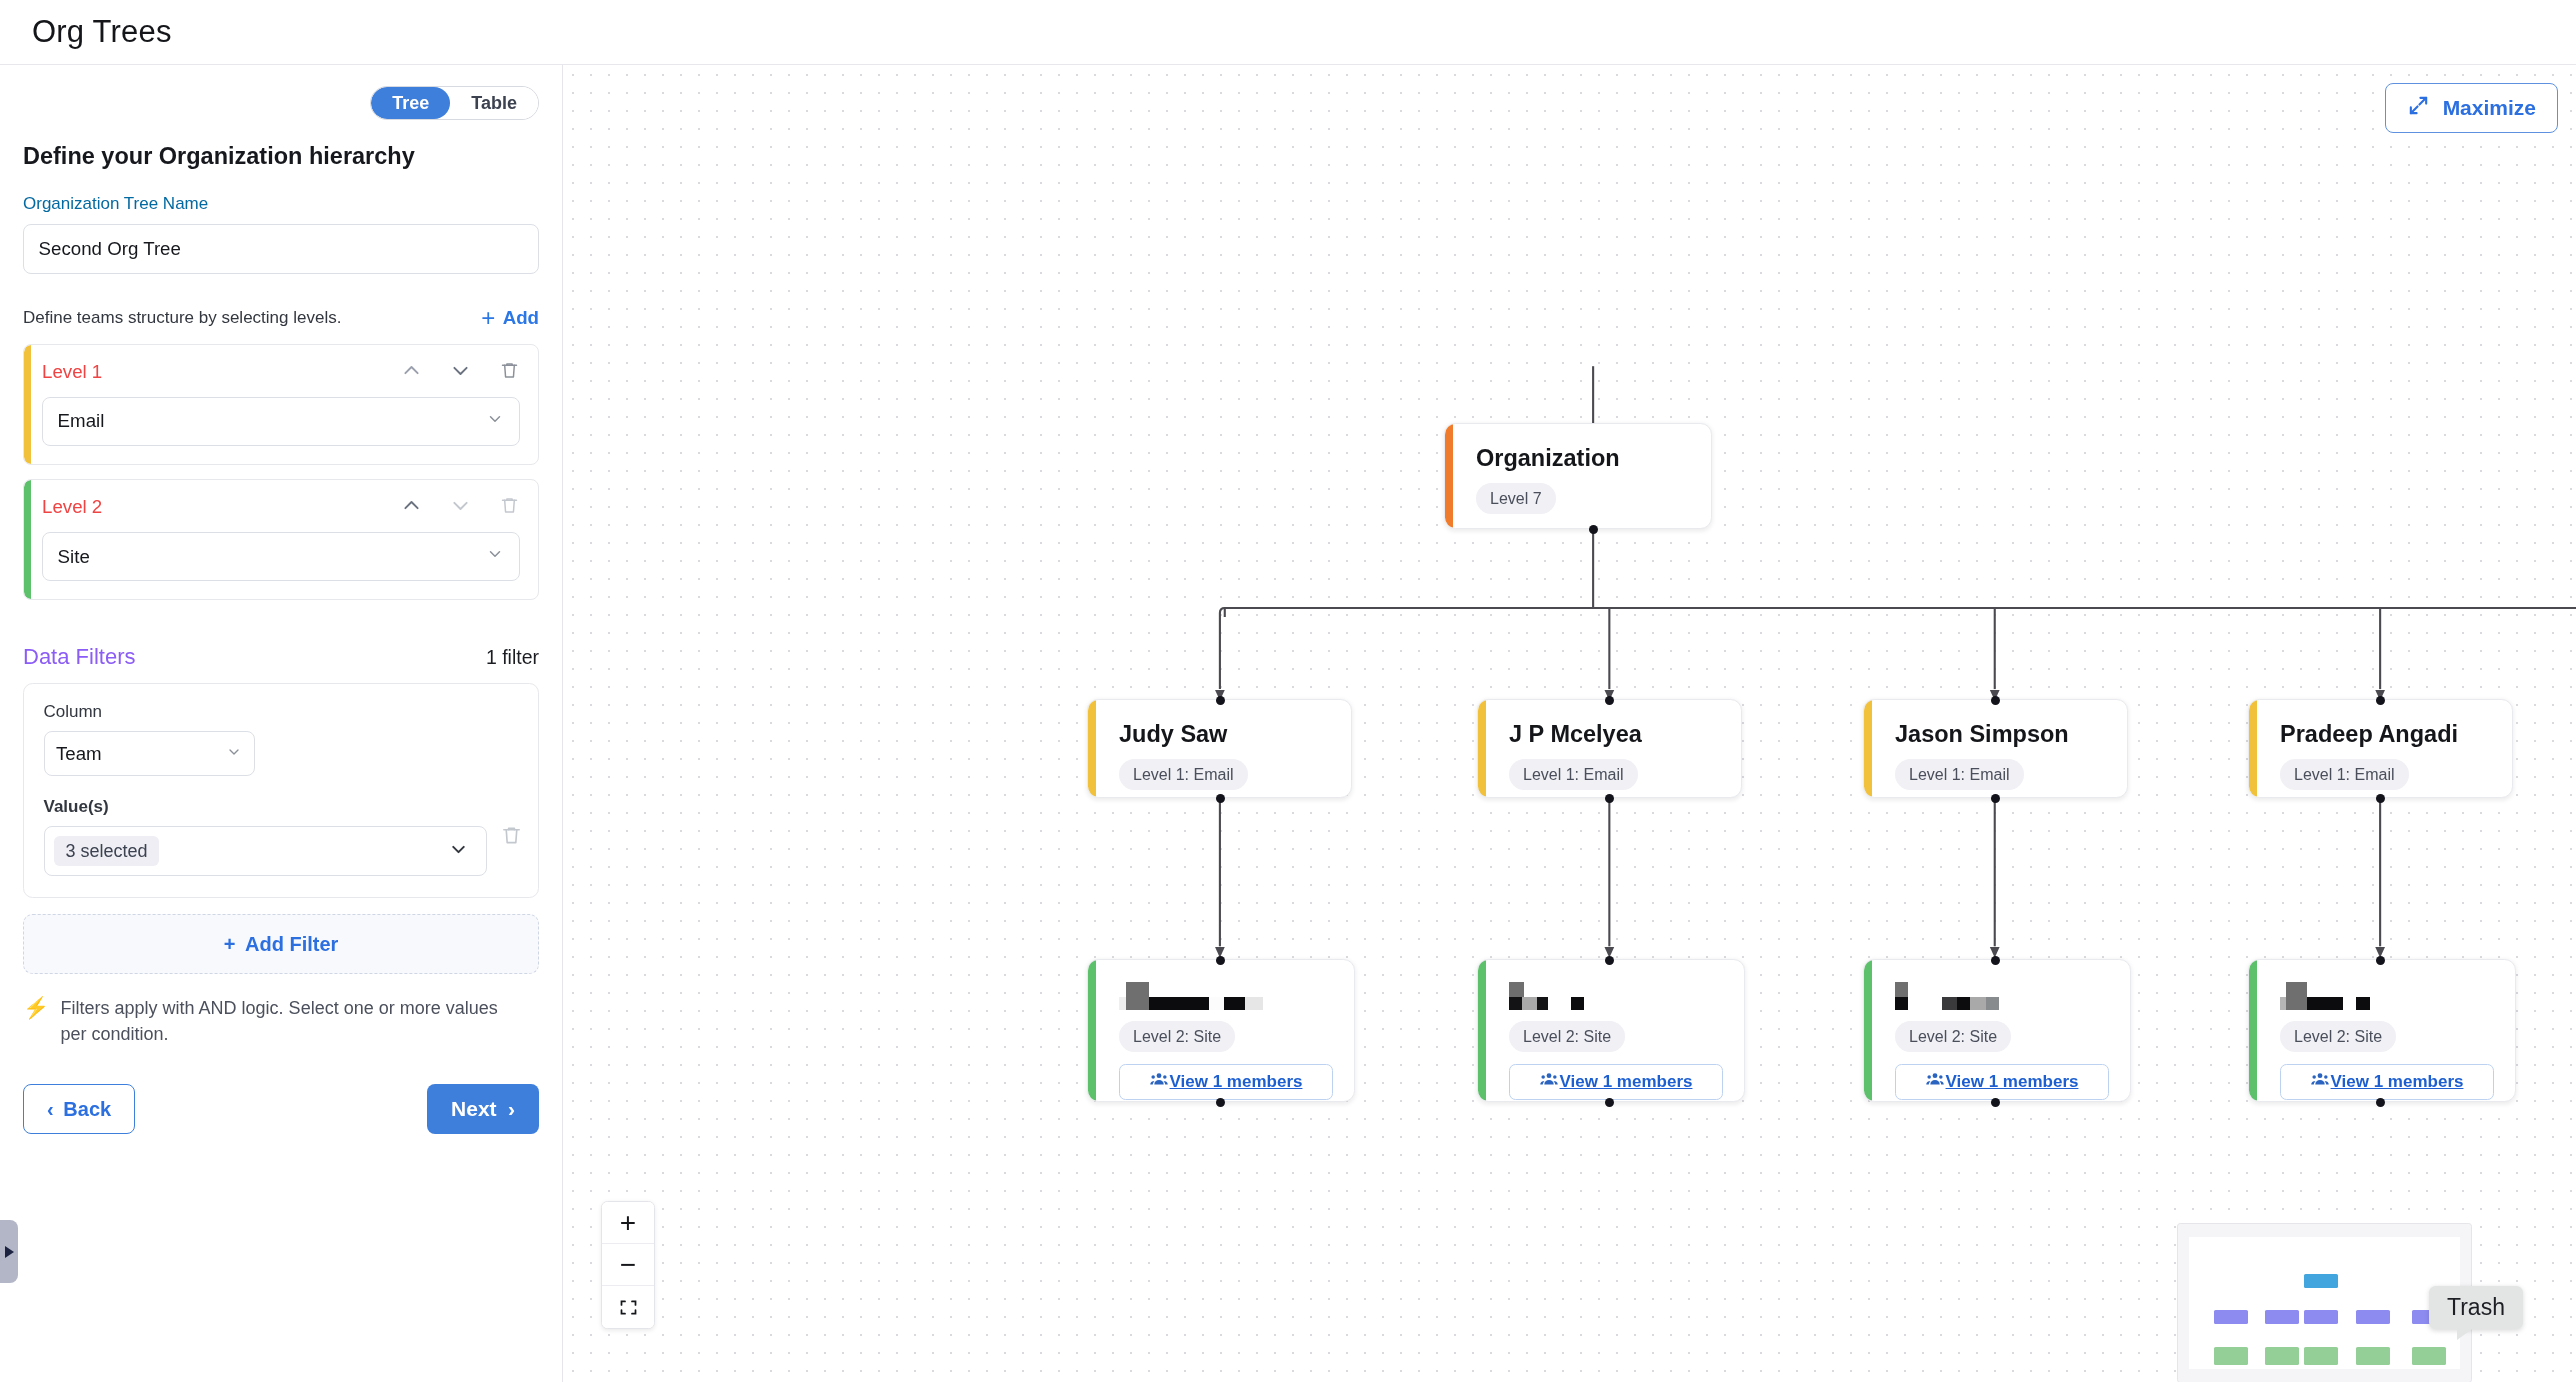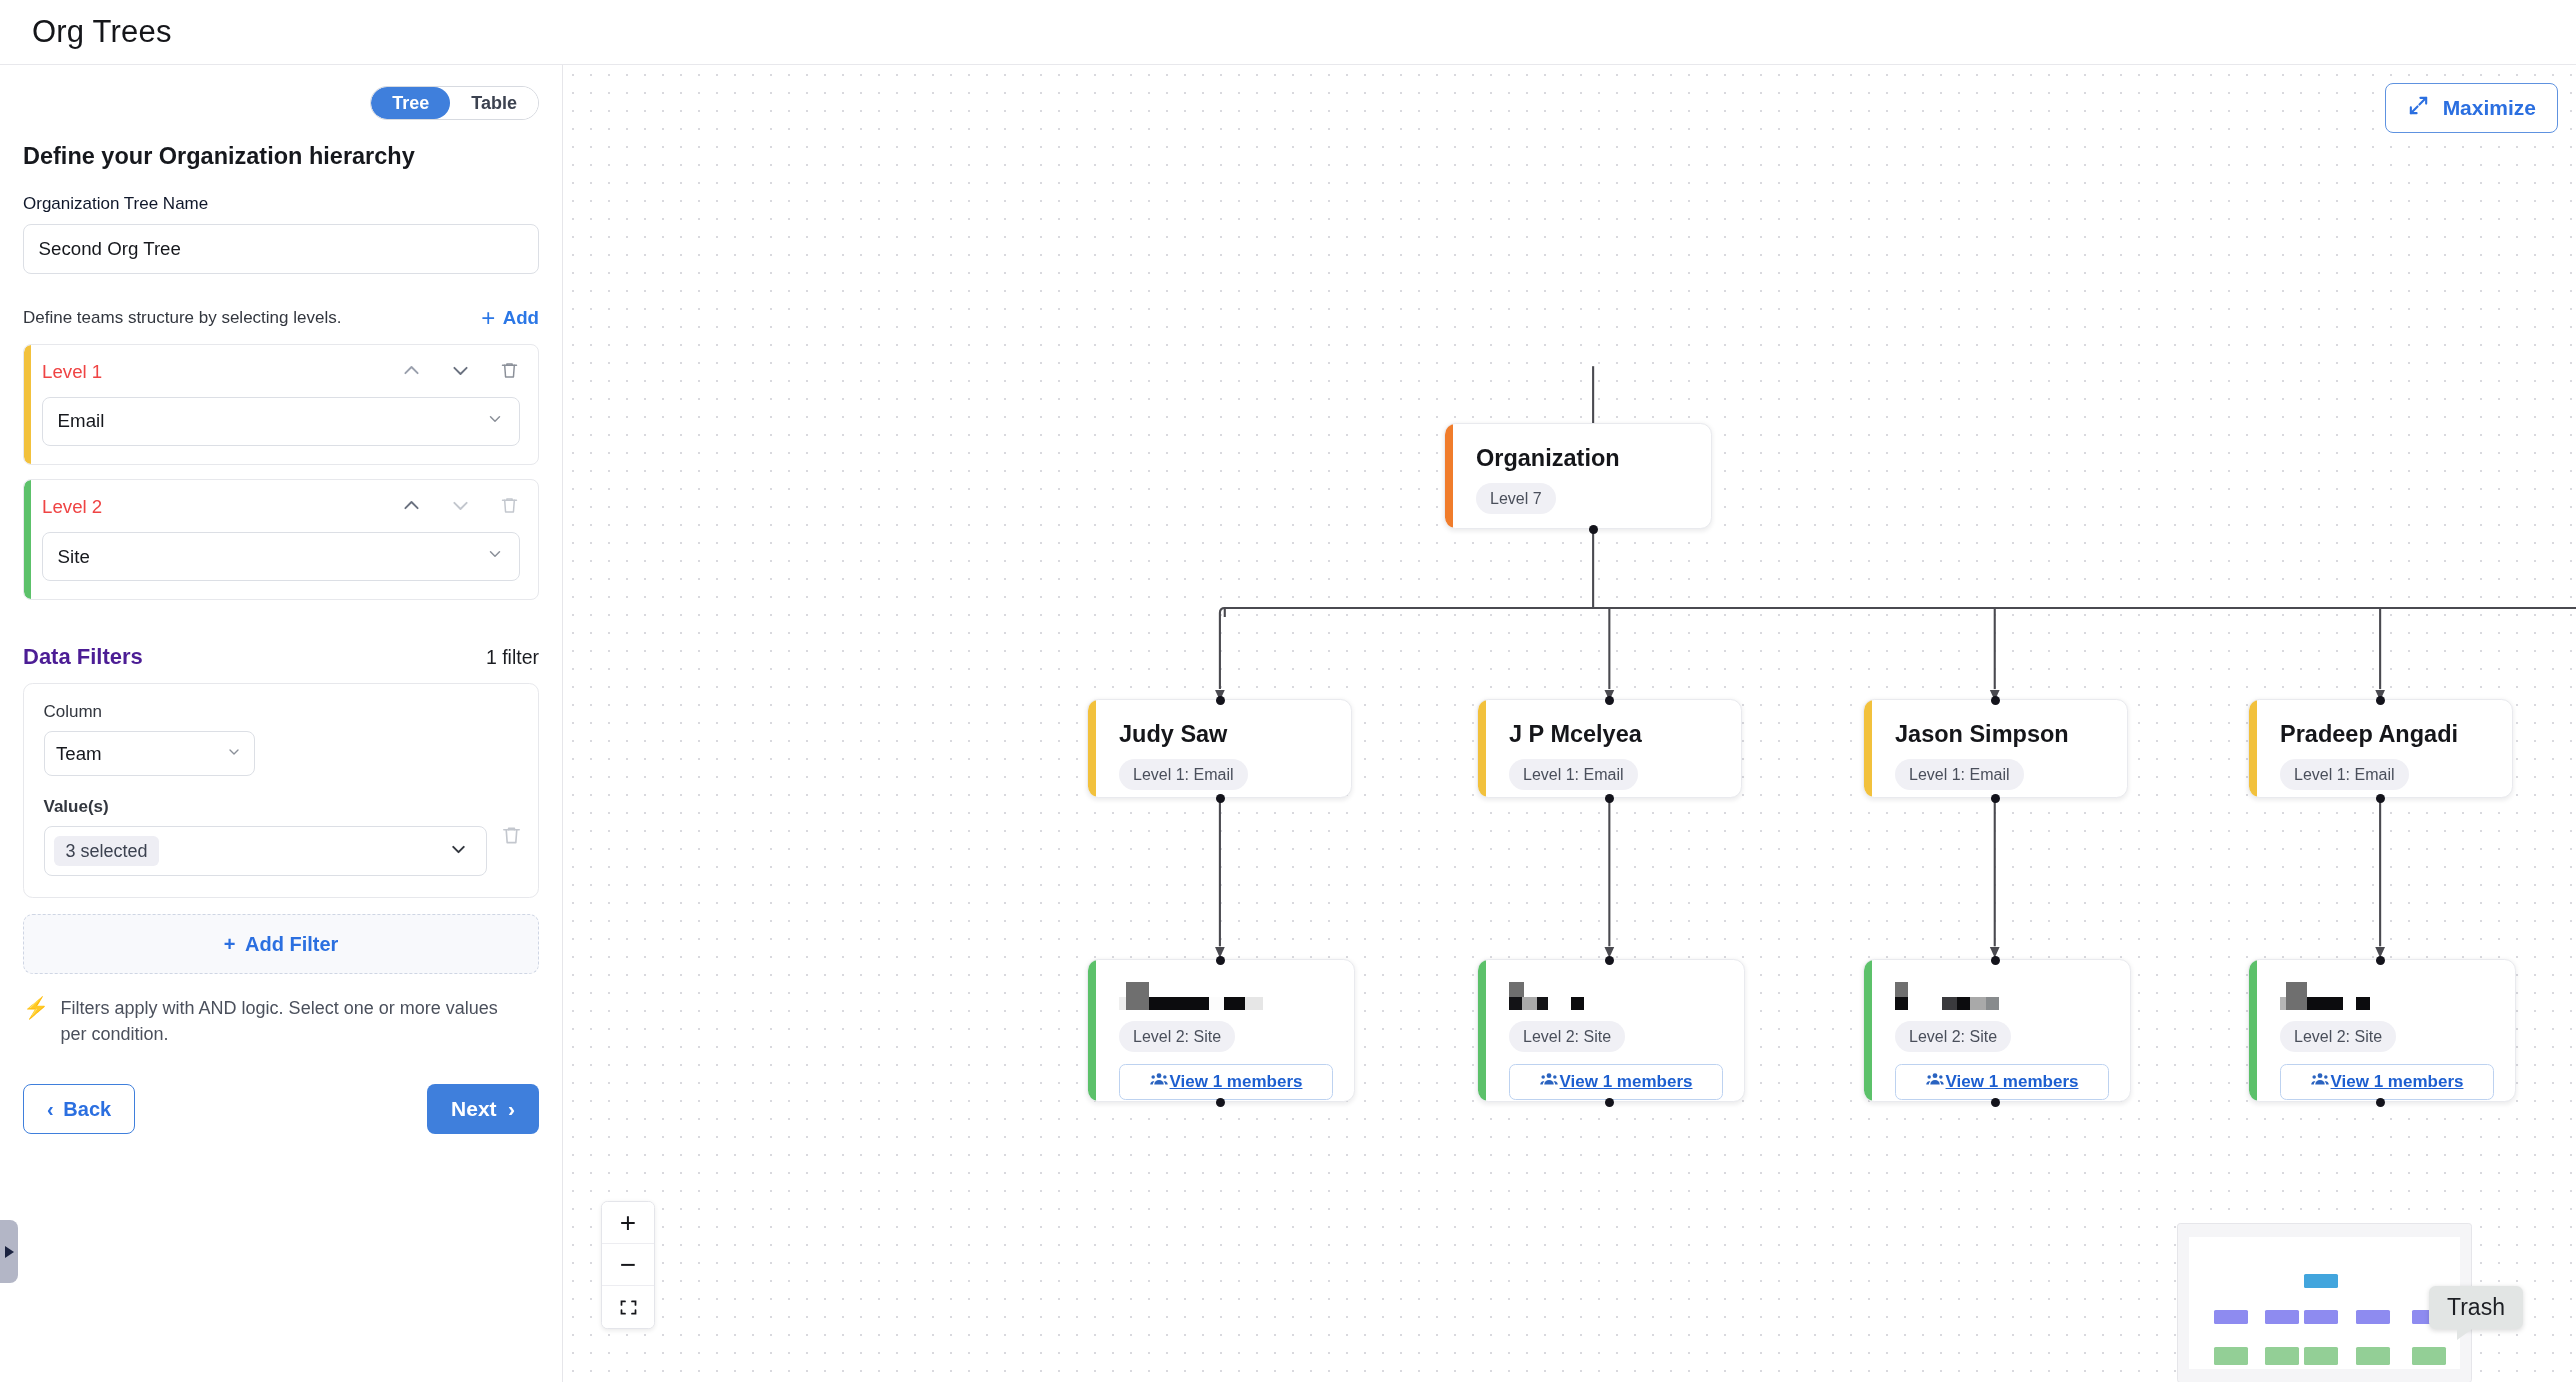--- a/index.html
+++ b/index.html
@@ -36,21 +36,21 @@
   .seg-btn {
     font-size: 18px; font-weight: 700; padding: 0 21px; line-height: 32px;
     color: #3c4250; background: #fff; cursor: pointer; border: none;
     font-family: inherit;
   }
   .seg-btn.active { background: #3f7fdc; color: #fff; border-radius: 811px; }
 
   .panel-h2 {
     margin-top: 23px; font-size: 23.5px; font-weight: 700; color: #16181d;
   }
-  .field-label { margin-top: 24px; font-size: 17px; color: #0f172a; }
+  .field-label { margin-top: 24px; font-size: 17px; color: #0369a1; }
   .text-input {
     margin-top: 9.7px; width: 100%; height: 50px; border: 0.8px solid #dcdfe5;
     border-radius: 8px; padding: 0 14.6px; font-size: 18.7px; color: #16181d;
     font-family: inherit; background: #fff;
   }
 
   .levels-head {
     margin-top: 32px; display: flex; align-items: center;
     justify-content: space-between;
   }
@@ -80,21 +80,21 @@
     border-radius: 8px; display: flex; align-items: center;
     justify-content: space-between; padding: 0 14.6px; font-size: 18.7px;
     color: #16181d; background: #fff; cursor: pointer;
   }
 
   
   .filters-head {
     margin-top: 44px; display: flex; align-items: baseline;
     justify-content: space-between;
   }
-  .filters-title { font-size: 22px; font-weight: 700; color: #4c1d95; }
+  .filters-title { font-size: 22px; font-weight: 400; color: #8b5cf6; }
   .filters-count { font-size: 19.5px; color: #1b1d22; }
   .filter-card {
     margin-top: 13px; border: 0.8px solid #e7e8ec; border-radius: 9.7px;
     padding: 18px 19.5px 21px 19.5px; position: relative; background: #fff;
   }
   .filter-grid { display: flex; gap: 19.5px; }
   .filter-col { width: 211px; }
   .sub-label { font-size: 17px; color: #33373f; font-weight: 400; }
   .mini-select {
     margin-top: 9px; height: 45px; border: 0.8px solid #dcdfe5;

